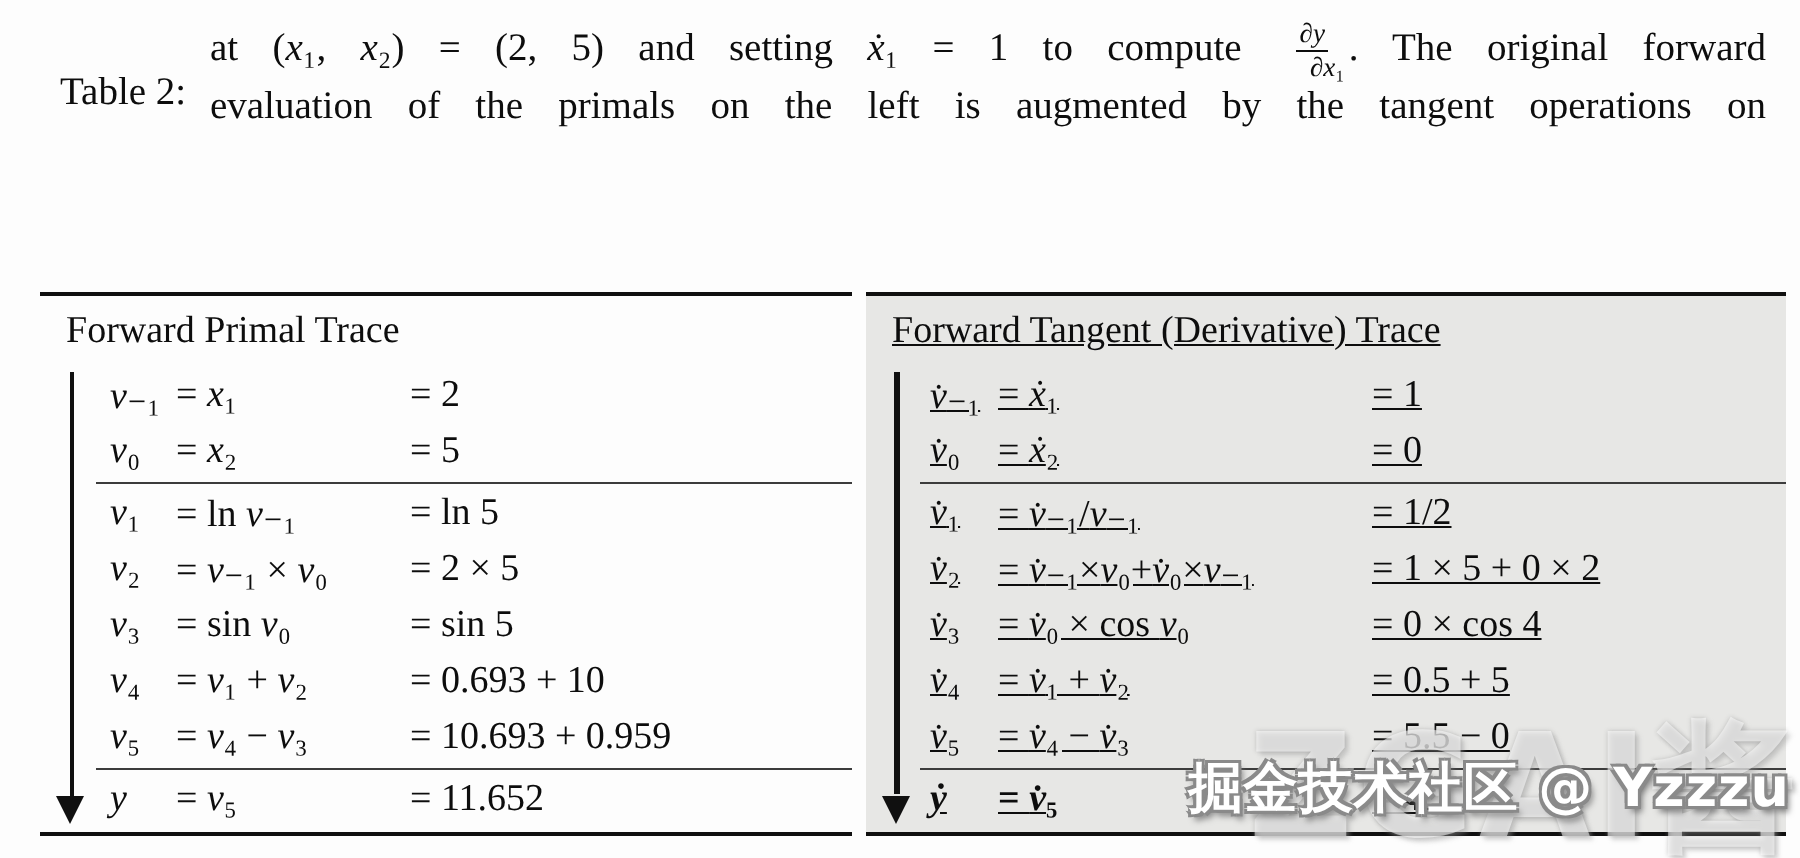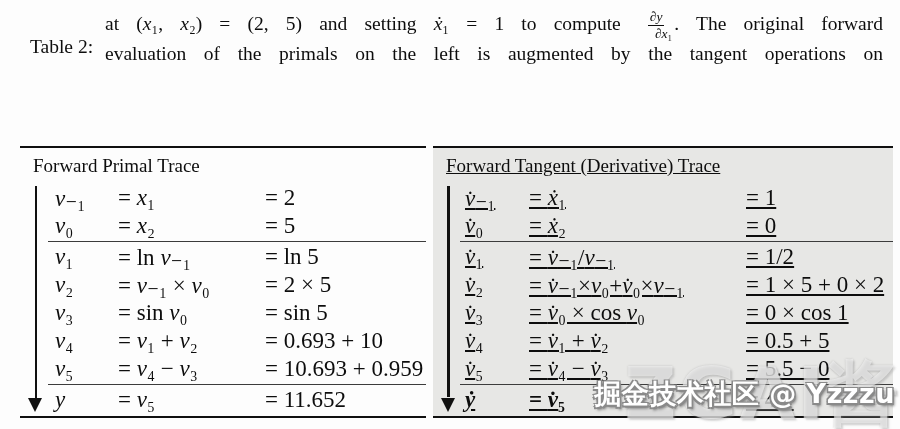--- a/index.html
+++ b/index.html
@@ -42,21 +42,21 @@
   .panel-left  .arrow-shaft{left:15px; width:2px;  height:212px;}
   .panel-right .arrow-shaft{left:14px; width:3px;  height:211px;}
   .arrow-head{
     position:absolute; width:0; height:0;
     border-left:7.5px solid transparent; border-right:7.5px solid transparent;
     border-top:14px solid #101010; top:214px;
   }
   .panel-left  .arrow-head{left:8px;}
   .panel-right .arrow-head{left:8px;}
   .row{
-    height:28px; display:grid; align-items:center; font-size:23px;gap:30px;
+    height:28px; display:grid; align-items:center; font-size:19px;
   }
   .panel-left  .row{padding-left:35px; grid-template-columns:33px 117px auto;}
   .panel-right .row{padding-left:32px; grid-template-columns:34px 187px auto;}
   .row.bold{font-weight:bold;}
   .sep{border-top:1.6px solid #3c3c3c; height:0; margin:1px 0;}
   .panel-left  .sep{margin-left:28px;}
   .panel-right .sep{margin-left:27px;}
   
   .wm-big{
     position:absolute; right:0px; top:346px; z-index:4;
@@ -163,21 +163,21 @@
           <span class="math">= 1/2</span>
         </div>
       <div class="row">
           <span class="math"><i>v̇</i>₂</span>
           <span class="math">= <i>v̇</i>₋₁×<i>v</i>₀+<i>v̇</i>₀×<i>v</i>₋₁</span>
           <span class="math">= 1 × 5 + 0 × 2</span>
         </div>
       <div class="row">
           <span class="math"><i>v̇</i>₃</span>
           <span class="math">= <i>v̇</i>₀ × cos <i>v</i>₀</span>
-          <span class="math">= 0 × cos 1</span>
+          <span class="math">= 0 × cos 4</span>
         </div>
       <div class="row">
           <span class="math"><i>v̇</i>₄</span>
           <span class="math">= <i>v̇</i>₁ + <i>v̇</i>₂</span>
           <span class="math">= 0.5 + 5</span>
         </div>
       <div class="row">
           <span class="math"><i>v̇</i>₅</span>
           <span class="math">= <i>v̇</i>₄ − <i>v̇</i>₃</span>
           <span class="math">= 5.5 − 0</span>

